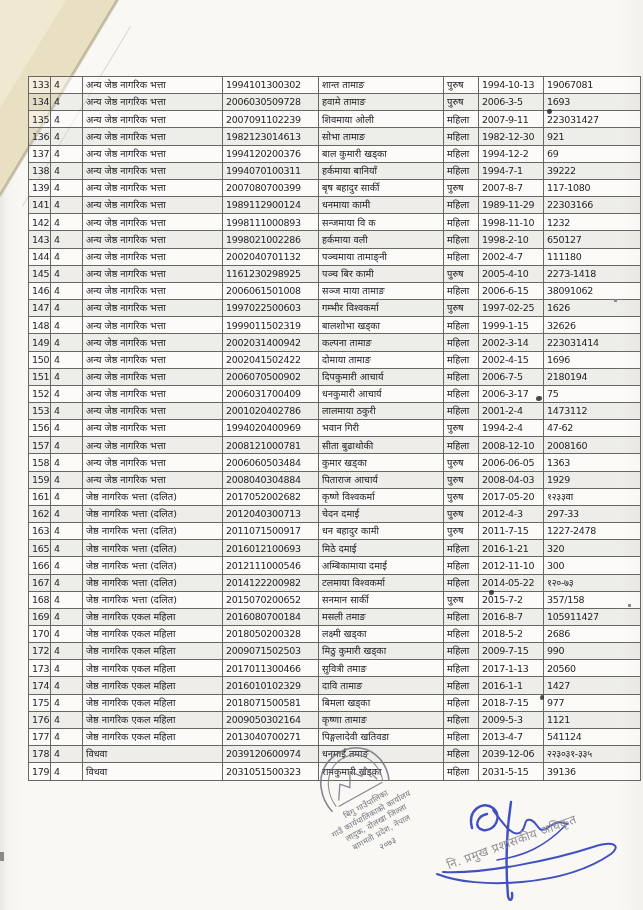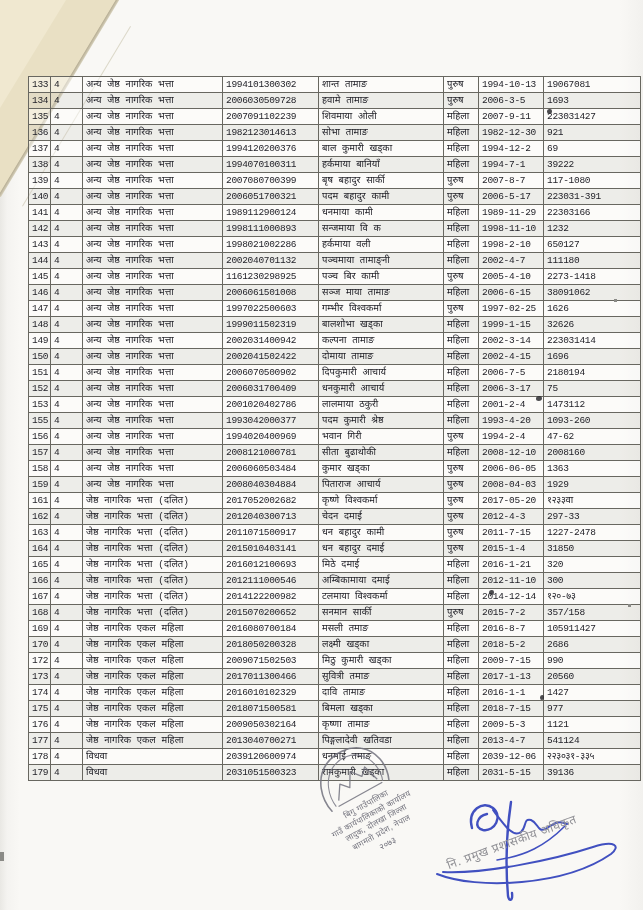--- a/index.html
+++ b/index.html
@@ -29,21 +29,21 @@
     position:absolute;left:-2px;top:196px;width:231px;height:3px;
     background:linear-gradient(#b4ab91,#d8d2bd);
     transform:rotate(-59deg);transform-origin:0 0;border-radius:2px;
   }
   .fold-crease2{
     position:absolute;left:22px;top:206px;width:210px;height:1px;
     background:#cfc9b5;transform:rotate(-59deg);transform-origin:0 0;opacity:.7;
   }
   
   .sheet-table{
-    position:absolute;left:28px;top:76px;width:612px;height:705px;font-family:Liberation Mono, monospace;
+    position:absolute;left:28px;top:76px;width:612px;height:705px;
   }
   table{
     width:612px;height:705px;border-collapse:collapse;table-layout:fixed;
   }
   td{
     border:1px solid #686760;
     font-size:9.5px;line-height:1;color:#23232a;
     padding:0 2px 0 3px;white-space:nowrap;overflow:hidden;
     vertical-align:middle;
   }
@@ -167,30 +167,20 @@
           <td class="num">139</td>
           <td class="num">4</td>
           <td>अन्य जेष्ठ नागरिक भत्ता</td>
           <td class="num">2007080700399</td>
           <td>बृष बहादुर सार्की</td>
           <td>पुरुष</td>
           <td class="num">2007-8-7</td>
           <td class="num">117-1080</td>
         </tr>
         <tr>
-          <td class="num">140</td>
-          <td class="num">4</td>
-          <td>अन्य जेष्ठ नागरिक भत्ता</td>
-          <td class="num">2006051700321</td>
-          <td>पदम बहादुर कामी</td>
-          <td>पुरुष</td>
-          <td class="num">2006-5-17</td>
-          <td class="num">223031-391</td>
-        </tr>
-        <tr>
           <td class="num">141</td>
           <td class="num">4</td>
           <td>अन्य जेष्ठ नागरिक भत्ता</td>
           <td class="num">1989112900124</td>
           <td>धनमाया कामी</td>
           <td>महिला</td>
           <td class="num">1989-11-29</td>
           <td class="num">22303166</td>
         </tr>
         <tr>
@@ -307,30 +297,20 @@
           <td class="num">153</td>
           <td class="num">4</td>
           <td>अन्य जेष्ठ नागरिक भत्ता</td>
           <td class="num">2001020402786</td>
           <td>लालमाया ठकुरी</td>
           <td>महिला</td>
           <td class="num">2001-2-4</td>
           <td class="num">1473112</td>
         </tr>
         <tr>
-          <td class="num">155</td>
-          <td class="num">4</td>
-          <td>अन्य जेष्ठ नागरिक भत्ता</td>
-          <td class="num">1993042000377</td>
-          <td>पदम कुमारी श्रेष्ठ</td>
-          <td>महिला</td>
-          <td class="num">1993-4-20</td>
-          <td class="num">1093-260</td>
-        </tr>
-        <tr>
           <td class="num">156</td>
           <td class="num">4</td>
           <td>अन्य जेष्ठ नागरिक भत्ता</td>
           <td class="num">1994020400969</td>
           <td>भवान गिरी</td>
           <td>पुरुष</td>
           <td class="num">1994-2-4</td>
           <td class="num">47-62</td>
         </tr>
         <tr>
@@ -387,30 +367,20 @@
           <td class="num">163</td>
           <td class="num">4</td>
           <td>जेष्ठ नागरिक भत्ता (दलित)</td>
           <td class="num">2011071500917</td>
           <td>धन बहादुर कामी</td>
           <td>पुरुष</td>
           <td class="num">2011-7-15</td>
           <td class="num">1227-2478</td>
         </tr>
         <tr>
-          <td class="num">164</td>
-          <td class="num">4</td>
-          <td>जेष्ठ नागरिक भत्ता (दलित)</td>
-          <td class="num">2015010403141</td>
-          <td>धन बहादुर दमाई</td>
-          <td>पुरुष</td>
-          <td class="num">2015-1-4</td>
-          <td class="num">31850</td>
-        </tr>
-        <tr>
           <td class="num">165</td>
           <td class="num">4</td>
           <td>जेष्ठ नागरिक भत्ता (दलित)</td>
           <td class="num">2016012100693</td>
           <td>मिठे दमाई</td>
           <td>महिला</td>
           <td class="num">2016-1-21</td>
           <td class="num">320</td>
         </tr>
         <tr>
@@ -423,21 +393,21 @@
           <td class="num">2012-11-10</td>
           <td class="num">300</td>
         </tr>
         <tr>
           <td class="num">167</td>
           <td class="num">4</td>
           <td>जेष्ठ नागरिक भत्ता (दलित)</td>
           <td class="num">2014122200982</td>
           <td>टलमाया विश्वकर्मा</td>
           <td>महिला</td>
-          <td class="num">2014-12-14</td>
+          <td class="num">2014-05-22</td>
           <td class="num">१२०-७३</td>
         </tr>
         <tr>
           <td class="num">168</td>
           <td class="num">4</td>
           <td>जेष्ठ नागरिक भत्ता (दलित)</td>
           <td class="num">2015070200652</td>
           <td>सनमान सार्की</td>
           <td>पुरुष</td>
           <td class="num">2015-7-2</td>

